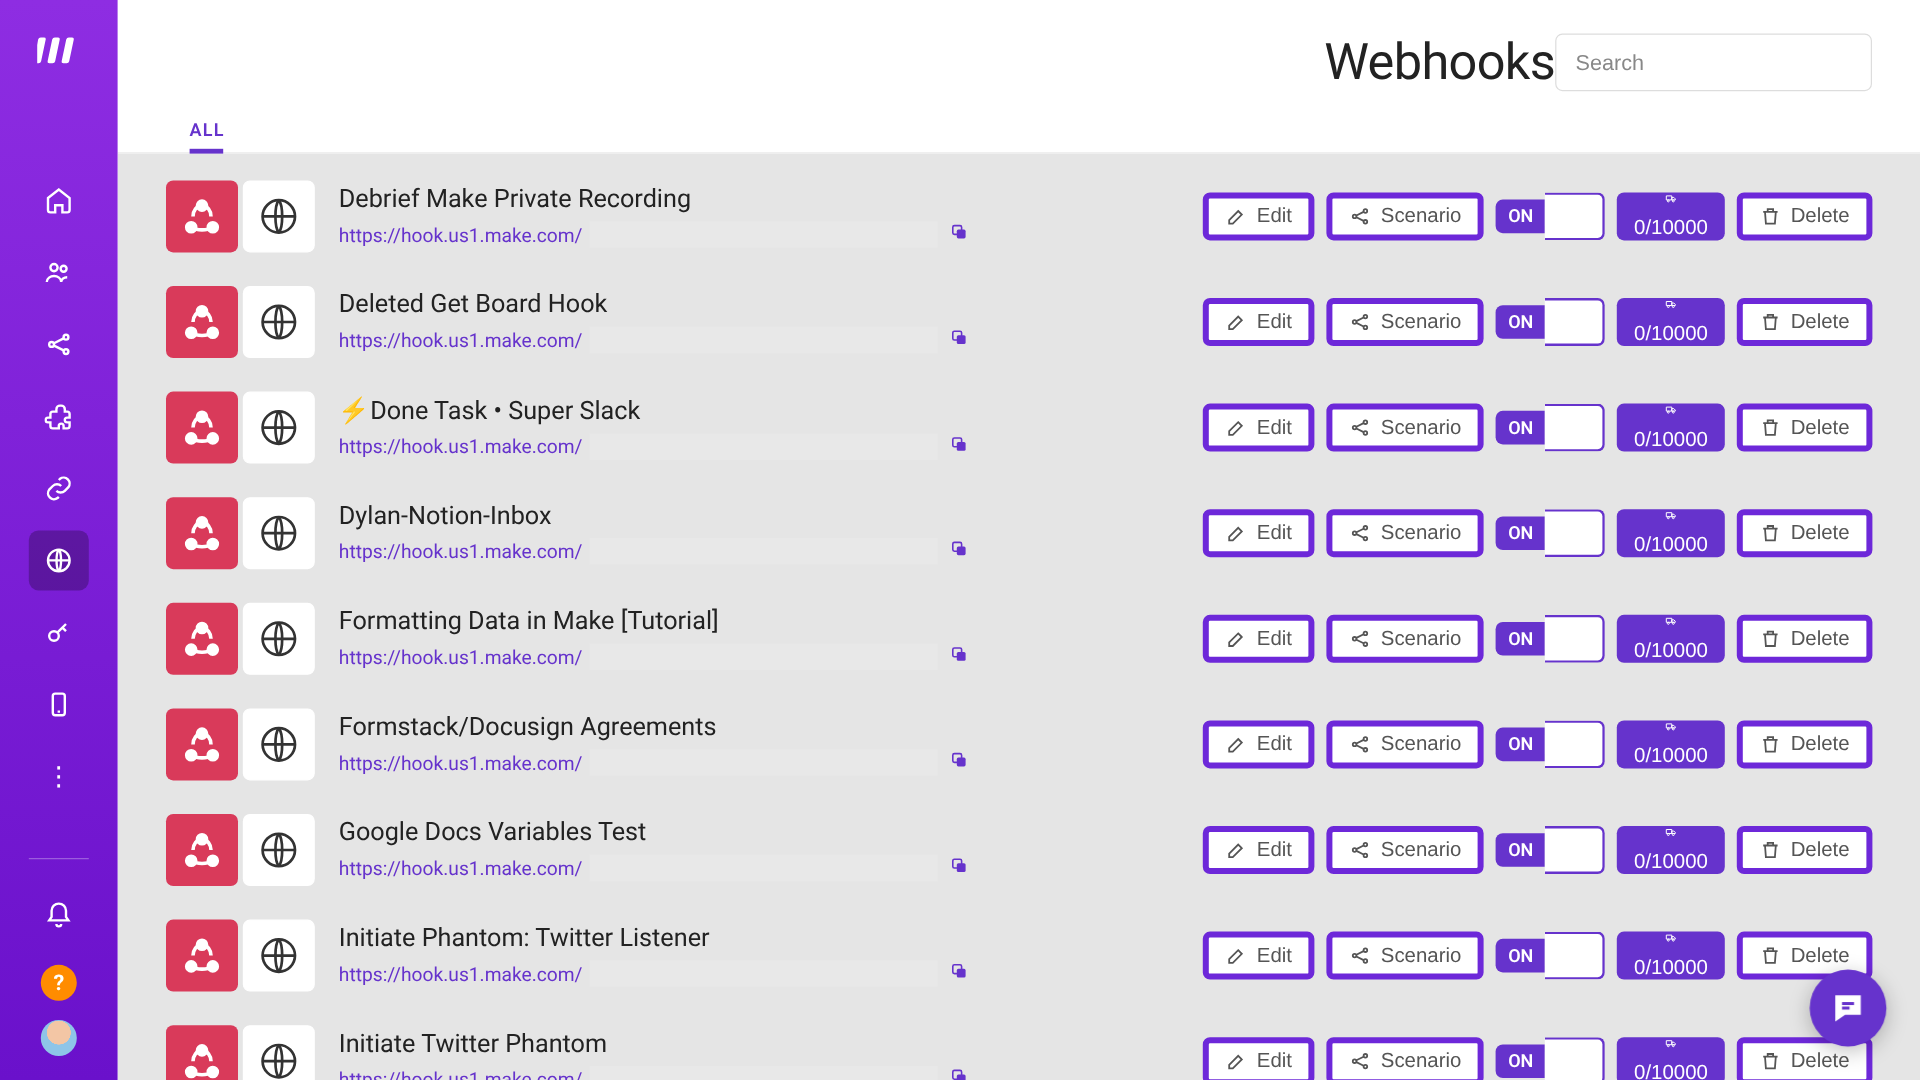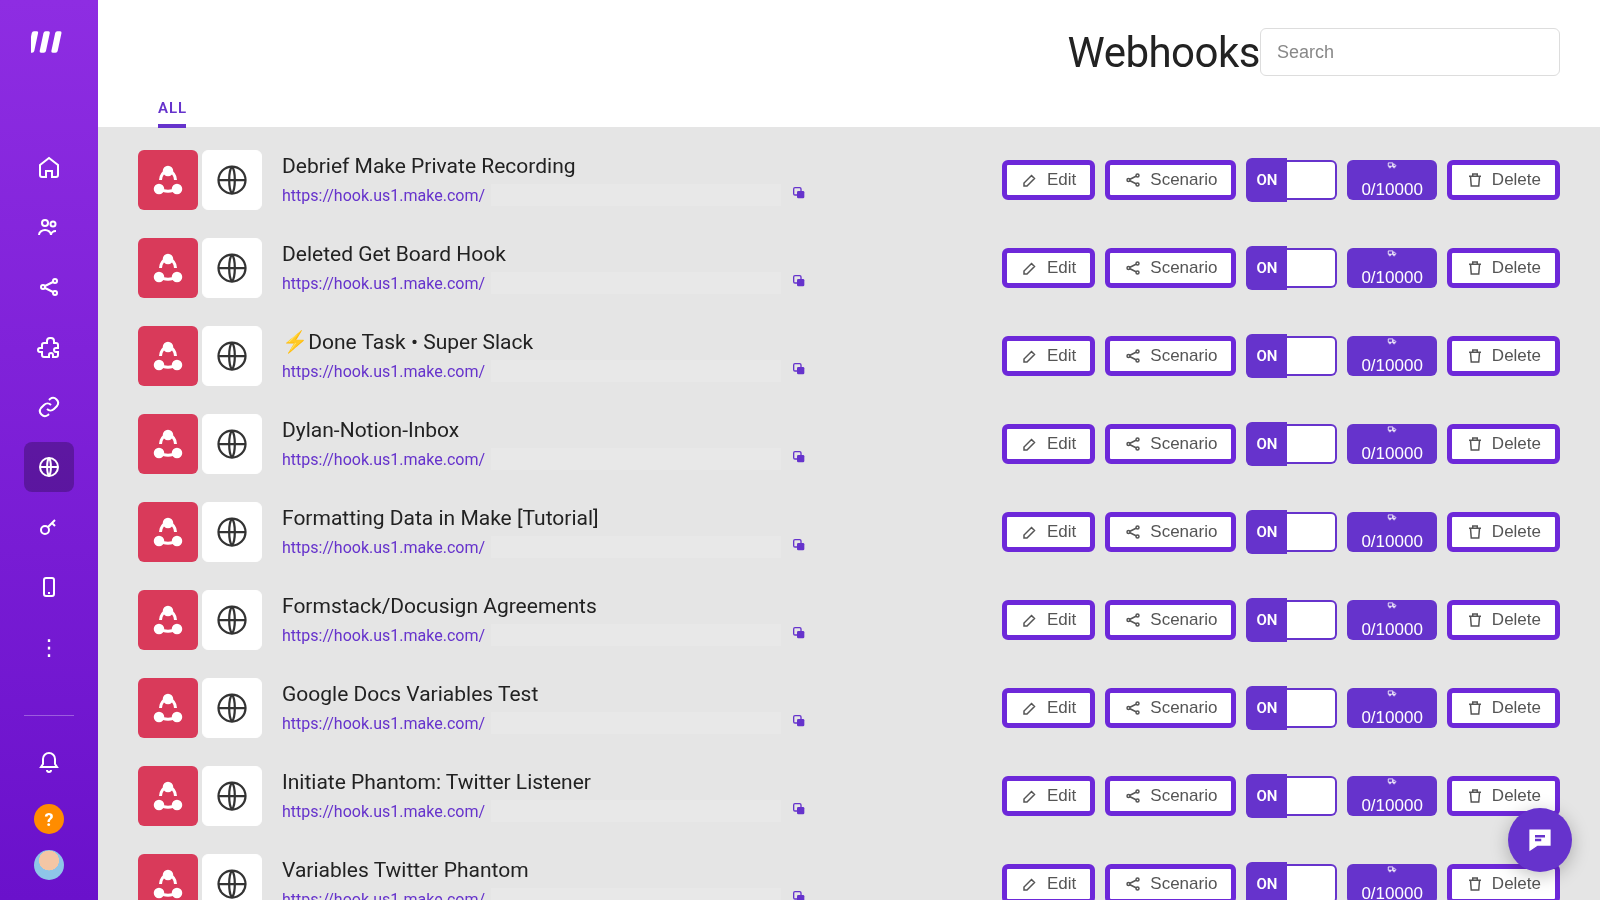--- a/index.html
+++ b/index.html
@@ -15,21 +15,21 @@
 .nav-item svg { width: 24px; height: 24px; stroke: #fff; fill:none; stroke-width:2; }
 .nav-bottom { position:absolute; bottom: 20px; display:flex; flex-direction:column; align-items:center; gap: 16px; width:100%; }
 .sep { width: 50px; border-top: 1px solid rgba(255,255,255,0.3); margin: 6px 0 6px 0;}
 .help-badge { width: 30px; height:30px; background:#ff8c00; border-radius:50%; color:#fff; display:flex;align-items:center;justify-content:center;font-weight:700; font-size:18px;}
 .avatar { width:30px;height:30px;border-radius:50%; background: radial-gradient(circle at 50% 35%, #f3c6a5 40%, #8ec5e8 41%);}
 .dots-vert { color:#fff; font-size: 22px; }
 
 .main { flex: 1; display:flex; flex-direction:column; overflow:hidden; }
 .header { padding: 28px 40px 0 40px; display:flex; justify-content:flex-end; align-items:flex-start;}
 .page-title { font-size: 42px; font-weight: 400; letter-spacing: -0.5px; }
-.search { width: 300px; height: 48px; border: 1px solid #ddd; border-radius: 6px; padding: 0 16px; font-size: 18px; color:#333; }
+.search { width: 264px; height: 48px; border: 1px solid #ddd; border-radius: 6px; padding: 0 16px; font-size: 18px; color:#333; }
 .search::placeholder { color:#888; }
 
 .tabs { padding: 22px 40px 0 40px; border-bottom: 1px solid #e5e5e5; display:flex; gap: 28px; }
 .tab { font-size: 15px; font-weight:600; color:#6633cc; letter-spacing:1px; padding-bottom: 10px; position:relative; cursor:pointer;margin-left:20px;}
 .tab.active::after { content:""; position:absolute; left:0; bottom:-1px; width: 28px; height: 4px; background:#6633cc;}
 
 .list { padding: 8px 40px 40px 40px; overflow-y:auto; flex:1; background:#e5e5e5;}
 .row { display:flex; align-items:center; padding: 14px 0; gap: 20px; }
 .icon-set { display:flex; gap:0; }
 .icon-box { width: 60px; height: 60px; border-radius: 6px; display:flex; align-items:center; justify-content:center; }
@@ -40,21 +40,21 @@
 .hook-title { font-size: 21px; font-weight:400; color:#222; margin-bottom: 6px;}
 .url-line { display:flex; align-items:center; gap: 6px; font-size: 16px;}
 .url-prefix { color:#6633cc; white-space:nowrap; }
 .url-redact { width: 290px; height: 22px; background:#e8e8e8; }
 .copy-btn { color:#6633cc; cursor:pointer; font-size:16px; margin-left:4px;}
 
 .actions { display:flex; align-items:center; gap: 10px; }
 .btn { height: 40px; border: 5px solid #6d28d9; border-radius: 6px; background:#fff; padding: 0 14px; display:flex; align-items:center; gap:8px; font-size:17px; color:#555; cursor:pointer; }
 .btn svg { width:18px;height:18px; stroke:#555; fill:none; stroke-width:2;}
 .toggle { display:flex; align-items:center; height:40px; }
-.toggle-label { background:#6633cc; color:#fff; font-size:15px; font-weight:600; height:44px; display:flex;align-items:center; padding: 0 10px; border-radius: 6px 0 0 6px;}
+.toggle-label { background:#6633cc; color:#fff; font-size:15px; font-weight:600; height:28px; display:flex;align-items:center; padding: 0 10px; border-radius: 6px 0 0 6px;}
 .toggle-knob { width:50px; height:40px; border:2px solid #6633cc; border-left:none; border-radius:0 6px 6px 0; background:#fff; position:relative;}
 .queue-btn { height:40px; background:#6633cc; color:#fff; border:none; border-radius:6px; padding: 0 14px; display:flex;align-items:center; gap:10px; font-size:17px; cursor:pointer;flex-direction:column;}
 .queue-btn svg { width:20px;height:20px; stroke:#fff; fill:none; stroke-width:2;}
 
 .chat-fab { position:fixed; right: 28px; bottom: 28px; width: 64px; height:64px; background:#6633cc; border-radius:50%; display:flex;align-items:center;justify-content:center; box-shadow:0 4px 18px rgba(0,0,0,0.25); cursor:pointer;}
 .chat-fab svg { width:30px;height:30px; fill:#fff; stroke:#fff;}
 </style>
 </head>
 <body>
 
@@ -700,21 +700,21 @@
             <div class="icon-box globe">
               <svg viewBox="0 0 24 24">
                 <g stroke="#333" stroke-width="1.5" fill="none">
                   <circle cx="12" cy="12" r="9"></circle>
                   <path d="M3 12h18M12 3c2.5 3 2.5 15 0 18M12 3c-2.5 3-2.5 15 0 18"></path>
                 </g>
               </svg>
             </div>
           </div>
           <div class="info">
-            <div class="hook-title">Variables Twitter Phantom</div>
+            <div class="hook-title">Initiate Twitter Phantom</div>
             <div class="url-line">
               <span class="url-prefix">https://hook.us1.make.com/</span>
               <span class="url-redact"></span>
               <span class="copy-btn"><svg viewBox="0 0 24 24" width="16" height="16" fill="#6633cc">
                   <rect x="9" y="9" width="11" height="11" rx="2"></rect>
                   <rect x="4" y="4" width="11" height="11" rx="2" fill="none" stroke="#6633cc" stroke-width="2"></rect>
                 </svg></span>
             </div>
           </div>
           <div class="actions">

